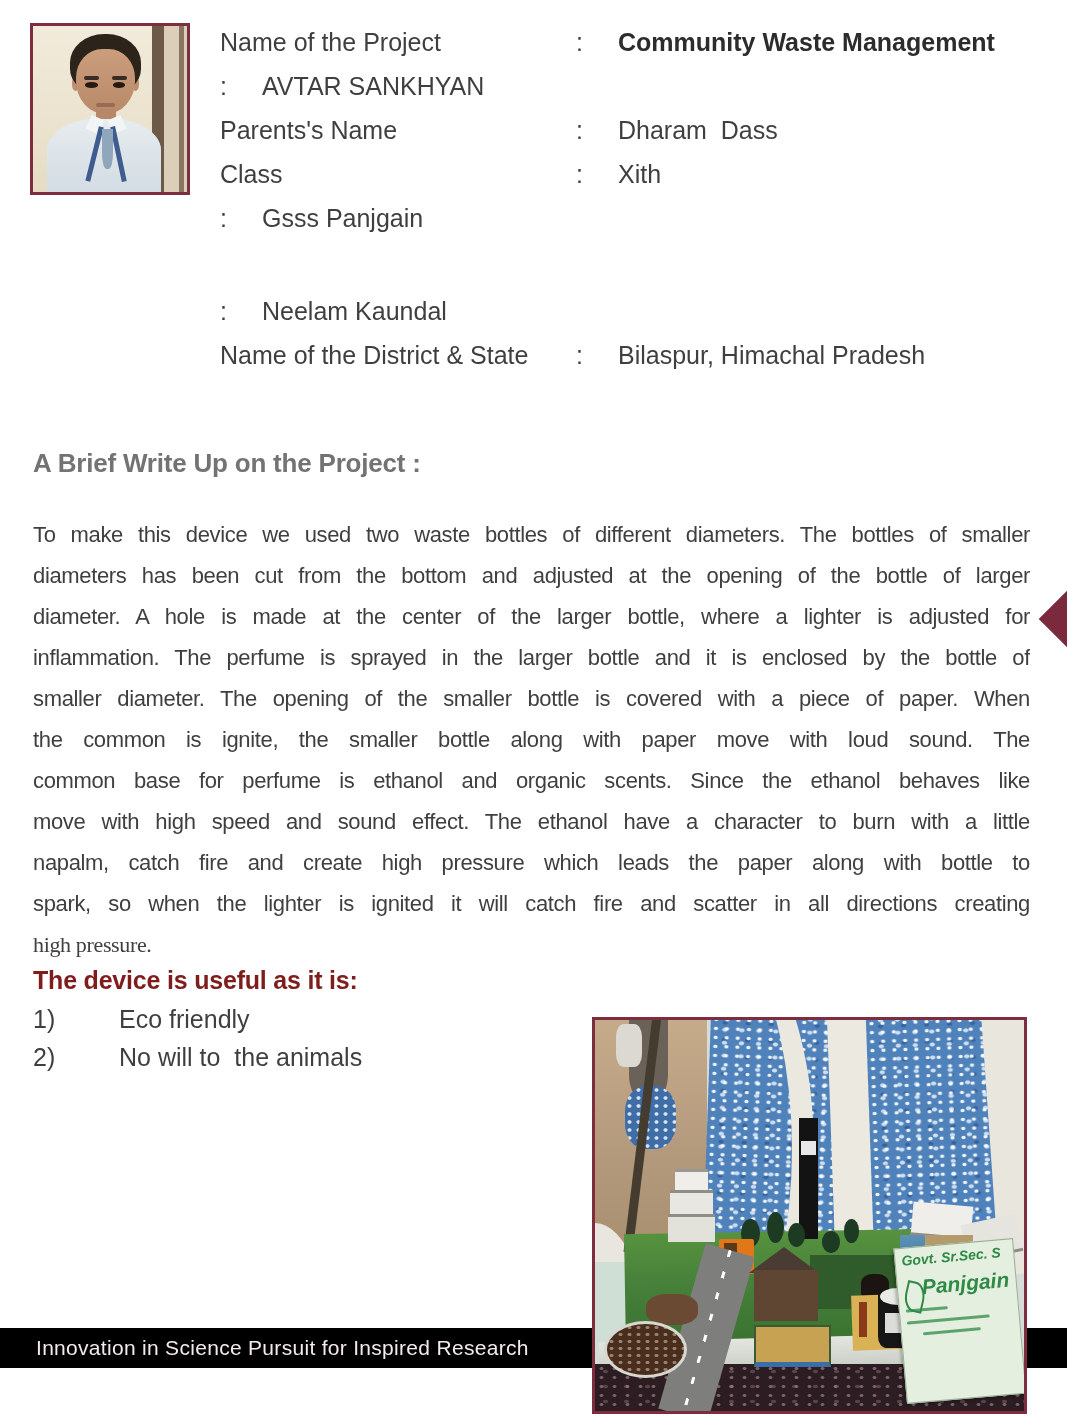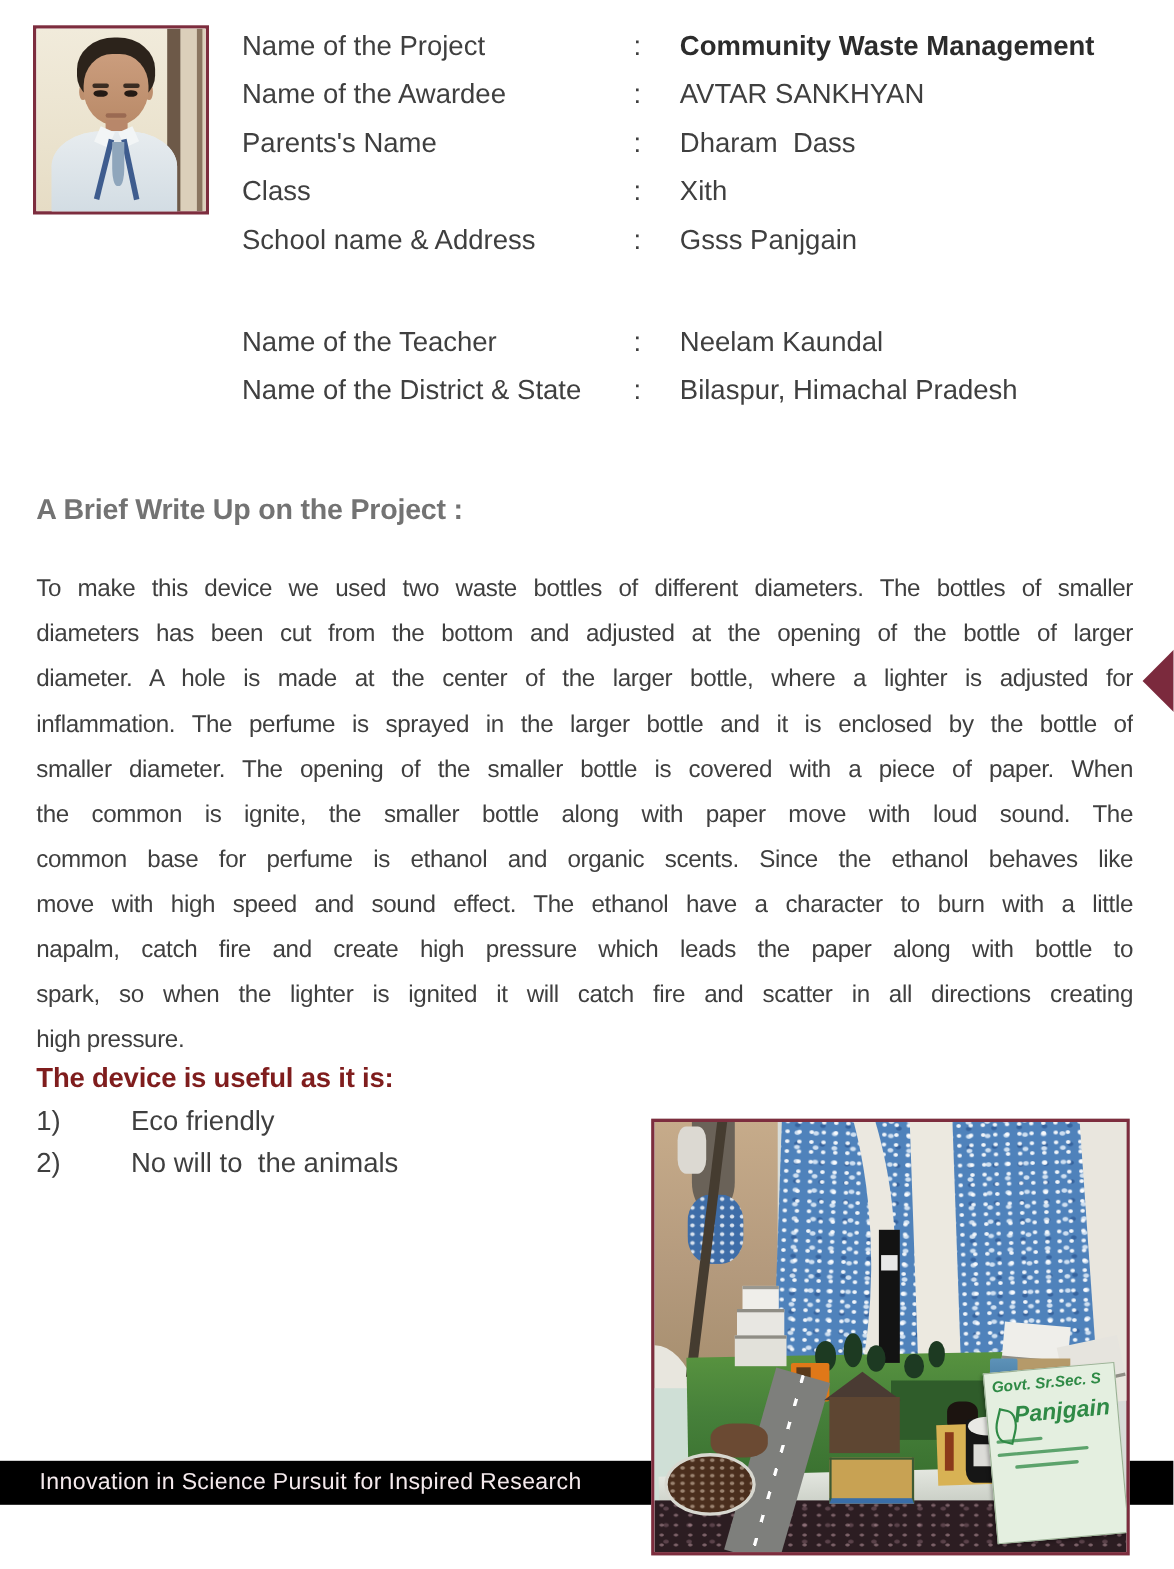--- a/index.html
+++ b/index.html
@@ -46,21 +46,21 @@
   
   .writeup-heading{
     position:absolute; left:33px; top:448px; margin:0;
     font-size:26px; font-weight:bold; color:#737373; letter-spacing:-0.2px;
   }
   .body-text{position:absolute; left:33px; top:514px; width:997px;}
   .bline{
     height:41px; line-height:41px; font-size:22px; letter-spacing:-0.35px;
     color:#3f3f3f; text-align:justify; text-align-last:justify; overflow:hidden;
   }
-  .bline.last{text-align:left; text-align-last:left;}
+  .bline.last{text-align:left; text-align-last:left;font-family:Liberation Serif, serif;}
 
   
   .useful-heading{
     position:absolute; left:33px; top:966px; margin:0;
     font-size:25px; font-weight:bold; color:#7f1d1d; letter-spacing:-0.2px;
   }
   .useful-list{position:absolute; left:33px; top:1000px; width:520px;}
   .useful-item{display:flex; line-height:38px; font-size:25px; color:#3f3f3f;}
   .useful-item .num{width:86px; flex:none;}
   .useful-item .txt{flex:1; white-space:pre-wrap;}
@@ -191,41 +191,38 @@
     <div class="sp-tie"></div>
   </div>
 
   <div class="info">
     <div class="info-row">
       <span class="lbl">Name of the Project</span>
       <span class="colon">:</span>
       <span class="val v-bold">Community Waste Management</span>
     </div>
     <div class="info-row">
-      <span class="lbl">Name of the Awardee</span>
       <span class="colon">:</span>
       <span class="val">AVTAR SANKHYAN</span>
     </div>
     <div class="info-row">
       <span class="lbl">Parents's Name</span>
       <span class="colon">:</span>
       <span class="val">Dharam  Dass</span>
     </div>
     <div class="info-row">
       <span class="lbl">Class</span>
       <span class="colon">:</span>
       <span class="val">Xith</span>
     </div>
     <div class="info-row">
-      <span class="lbl">School name &amp; Address</span>
       <span class="colon">:</span>
       <span class="val">Gsss Panjgain</span>
     </div>
     <div class="info-row row-gap">
-      <span class="lbl">Name of the Teacher</span>
       <span class="colon">:</span>
       <span class="val">Neelam Kaundal</span>
     </div>
     <div class="info-row">
       <span class="lbl">Name of the District &amp; State</span>
       <span class="colon">:</span>
       <span class="val">Bilaspur, Himachal Pradesh</span>
     </div>
   </div>
 

